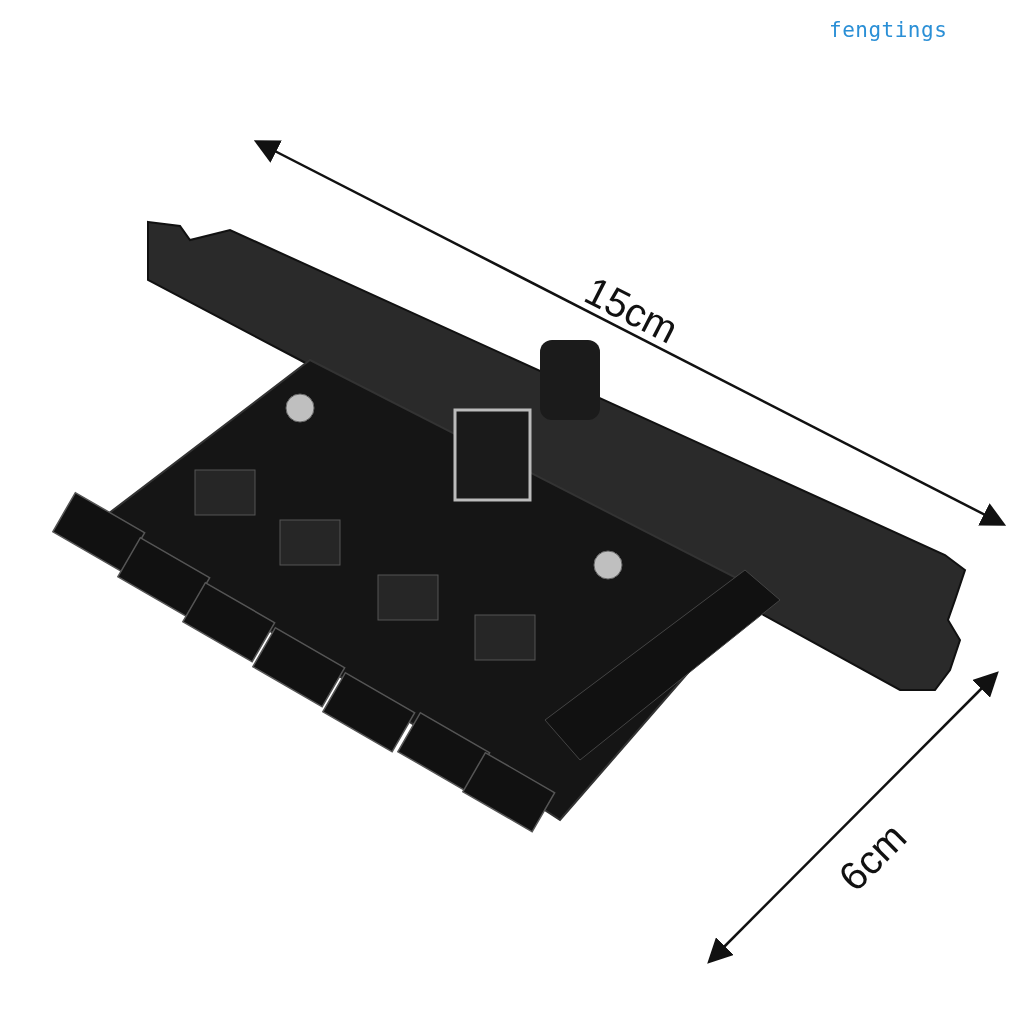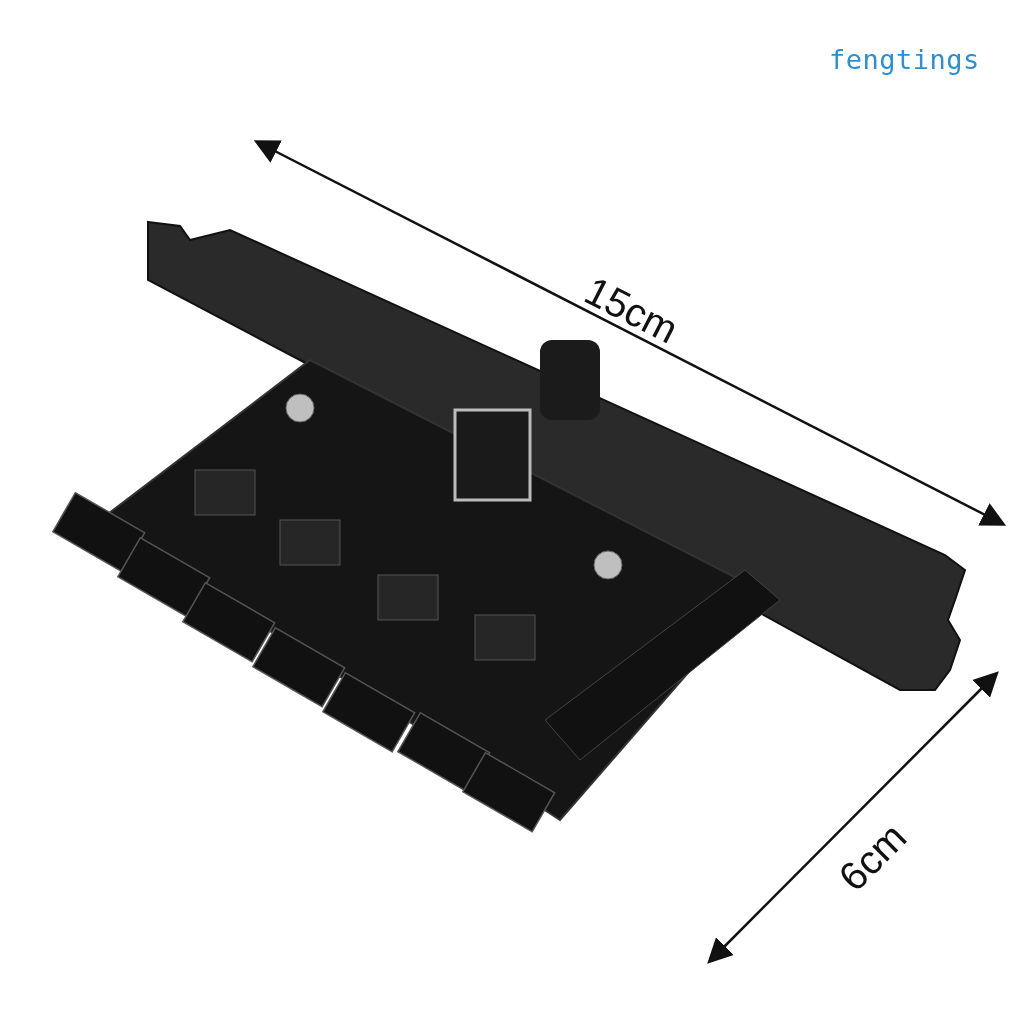--- a/index.html
+++ b/index.html
@@ -1,19 +1,19 @@
 <!DOCTYPE html>
 <html><head>
   <meta charset="utf-8">
   <style>
     html, body { margin: 0; padding: 0; background: #ffffff; }
     body { width: 1024px; height: 1024px; position: relative; overflow: hidden;
            font-family: "Liberation Sans", sans-serif; }
-    .watermark { position: absolute; left: 829px; top: 44px; font-family: "DejaVu Sans Mono", monospace;
-                 font-size: 27px; color: #2a8fd6; letter-spacing: 0.5px; }
+    .watermark { position: absolute; left: 829px; top: 18px; font-family: "DejaVu Sans Mono", monospace;
+                 font-size: 21px; color: #2a8fd6; letter-spacing: 0.5px; }
     .stage { position: absolute; left: 0; top: 0; width: 1024px; height: 1024px; }
     .dim-label { position: absolute; font-family: "Liberation Sans", sans-serif; font-size: 40px; color: #111; }
     .dim-15 { left: 598px; top: 268px; transform: rotate(27deg); transform-origin: left top; }
     .dim-6 { left: 830px; top: 868px; transform: rotate(-45deg); transform-origin: left top; }
   </style>
 </head>
 <body>
 
 <div class="stage">
   <svg width="1024" height="1024" viewBox="0 0 1024 1024">

